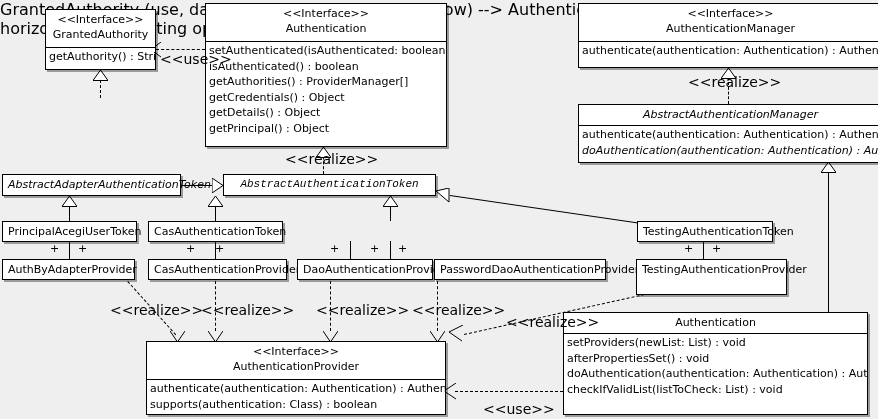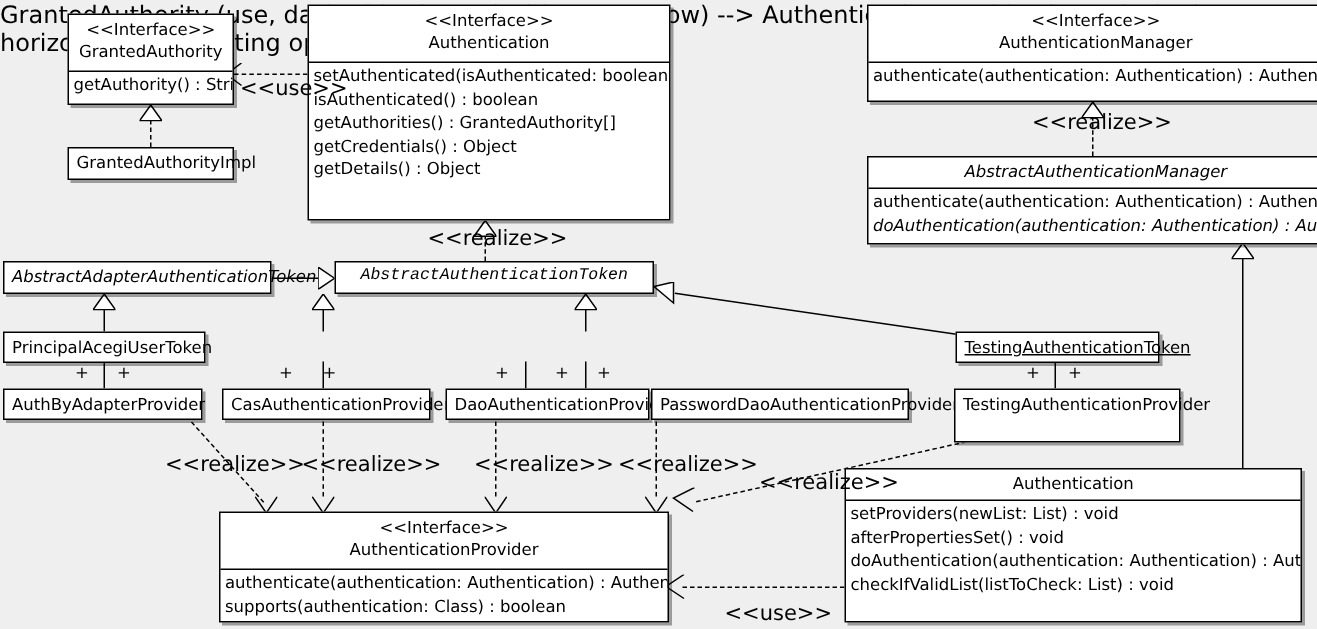--- a/index.html
+++ b/index.html
@@ -295,38 +295,34 @@
     <div class="uml-header with-members" style="height:38px;">
       <span class="stereotype">&lt;&lt;Interface&gt;&gt;</span>
       <span class="cls-name">GrantedAuthority</span>
     </div>
     <div class="uml-members">
       <span class="member">getAuthority() : String</span>
     </div>
   </div>
 
   
-  <div class="uml-box simple" style="left:45px; top:98px; width:111px; height:22px;">
-    <div class="uml-header" style="height:20px;">
-      <span class="cls-name">GrantedAuthorityImpl</span>
-    </div>
-  </div>
 
   
   <div class="uml-box" style="left:205px; top:3px; width:242px; height:144px;">
     <div class="uml-header with-members" style="height:38px;">
       <span class="stereotype">&lt;&lt;Interface&gt;&gt;</span>
       <span class="cls-name">Authentication</span>
     </div>
     <div class="uml-members">
       <span class="member">setAuthenticated(isAuthenticated: boolean) : void</span>
       <span class="member">isAuthenticated() : boolean</span>
-      <span class="member">getAuthorities() : GrantedAuthority[]</span>
+      <span class="member">getAuthorities() : ProviderManager[]</span>
       <span class="member">getCredentials() : Object</span>
       <span class="member">getDetails() : Object</span>
+      <span class="member">getPrincipal() : Object</span>
     </div>
   </div>
 
   
   <div class="uml-box" style="left:578px; top:3px; width:305px; height:65px;">
     <div class="uml-header with-members" style="height:38px;">
       <span class="stereotype">&lt;&lt;Interface&gt;&gt;</span>
       <span class="cls-name">AuthenticationManager</span>
     </div>
     <div class="uml-members">
@@ -360,26 +356,31 @@
   </div>
 
   
   <div class="uml-box simple" style="left:2px; top:221px; width:135px; height:21px;">
     <div class="uml-header" style="height:29px;">
       <span class="cls-name">PrincipalAcegiUserToken</span>
     </div>
   </div>
 
   
+  <div class="uml-box simple" style="left:148px; top:221px; width:135px; height:21px;">
+    <div class="uml-header" style="height:19px;">
+      <span class="cls-name">CasAuthenticationToken</span>
+    </div>
+  </div>
 
   
 
   
   <div class="uml-box simple" style="left:637px; top:221px; width:136px; height:21px;">
-    <div class="uml-header" style="height:19px;text-decoration:underline;">
+    <div class="uml-header" style="height:19px;">
       <span class="cls-name">TestingAuthenticationToken</span>
     </div>
   </div>
 
   
   <div class="uml-box simple" style="left:2px; top:259px; width:133px; height:21px;">
     <div class="uml-header" style="height:19px;">
       <span class="cls-name">AuthByAdapterProvider</span>
     </div>
   </div>

